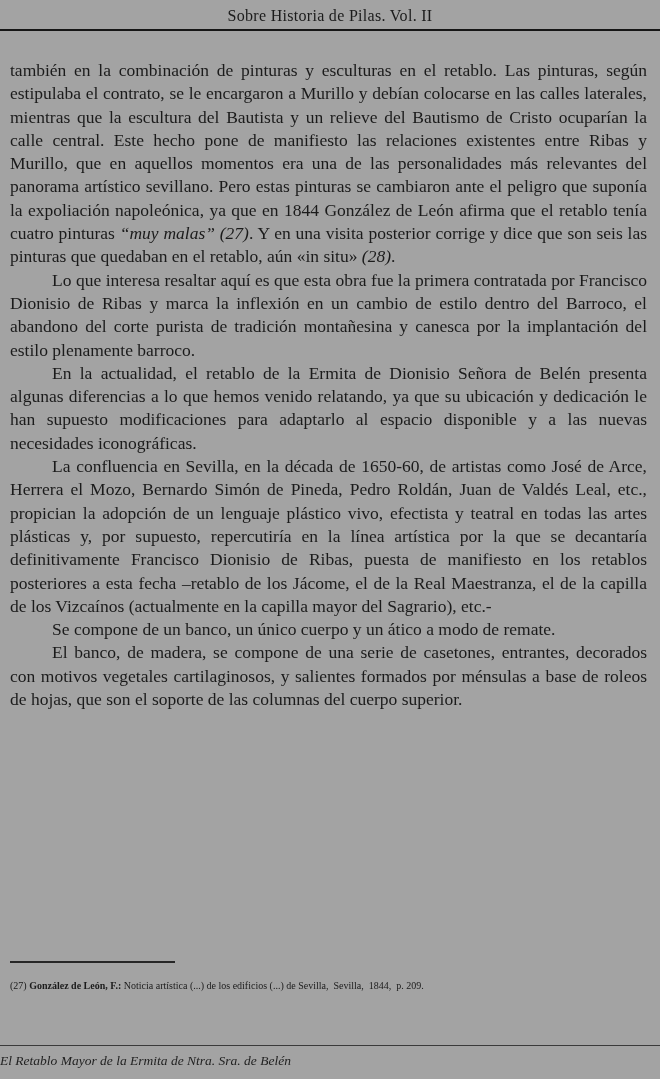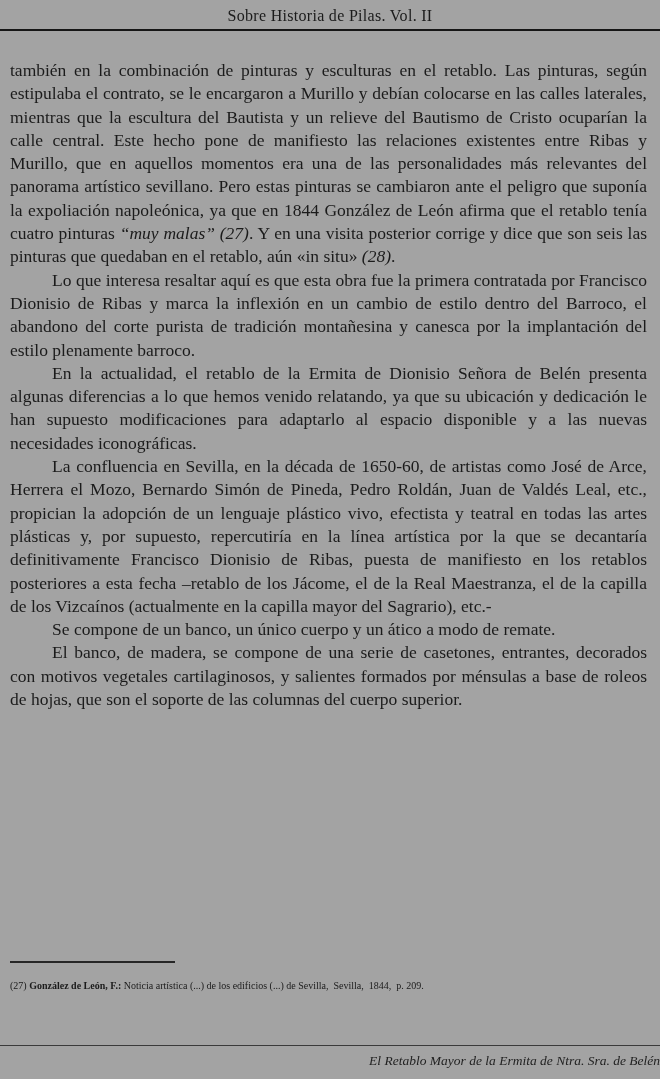--- a/index.html
+++ b/index.html
@@ -46,21 +46,21 @@
     top: 961px;
     font-size: 10px;
     line-height: 19.5px;
   }
   .fn-rule { border: 0; border-top: 2px solid #262626; width: 165px; margin: 0 0 13px 0; }
   .footnote { margin: 0; white-space: pre-wrap; }
   
   .page-footer { position: absolute; left: 0; right: 0; top: 1045px; }
   .footer-rule { border: 0; border-top: 1.5px solid #3a3a3a; margin: 0; }
   .footer-caption {
-    text-align: right;
+    text-align: left;
     font-style: italic;
     font-size: 13.5px;
     margin-top: 7px;
     color: #222;
   }
 </style>
 </head>
 <body>
 
 <div class="page">

